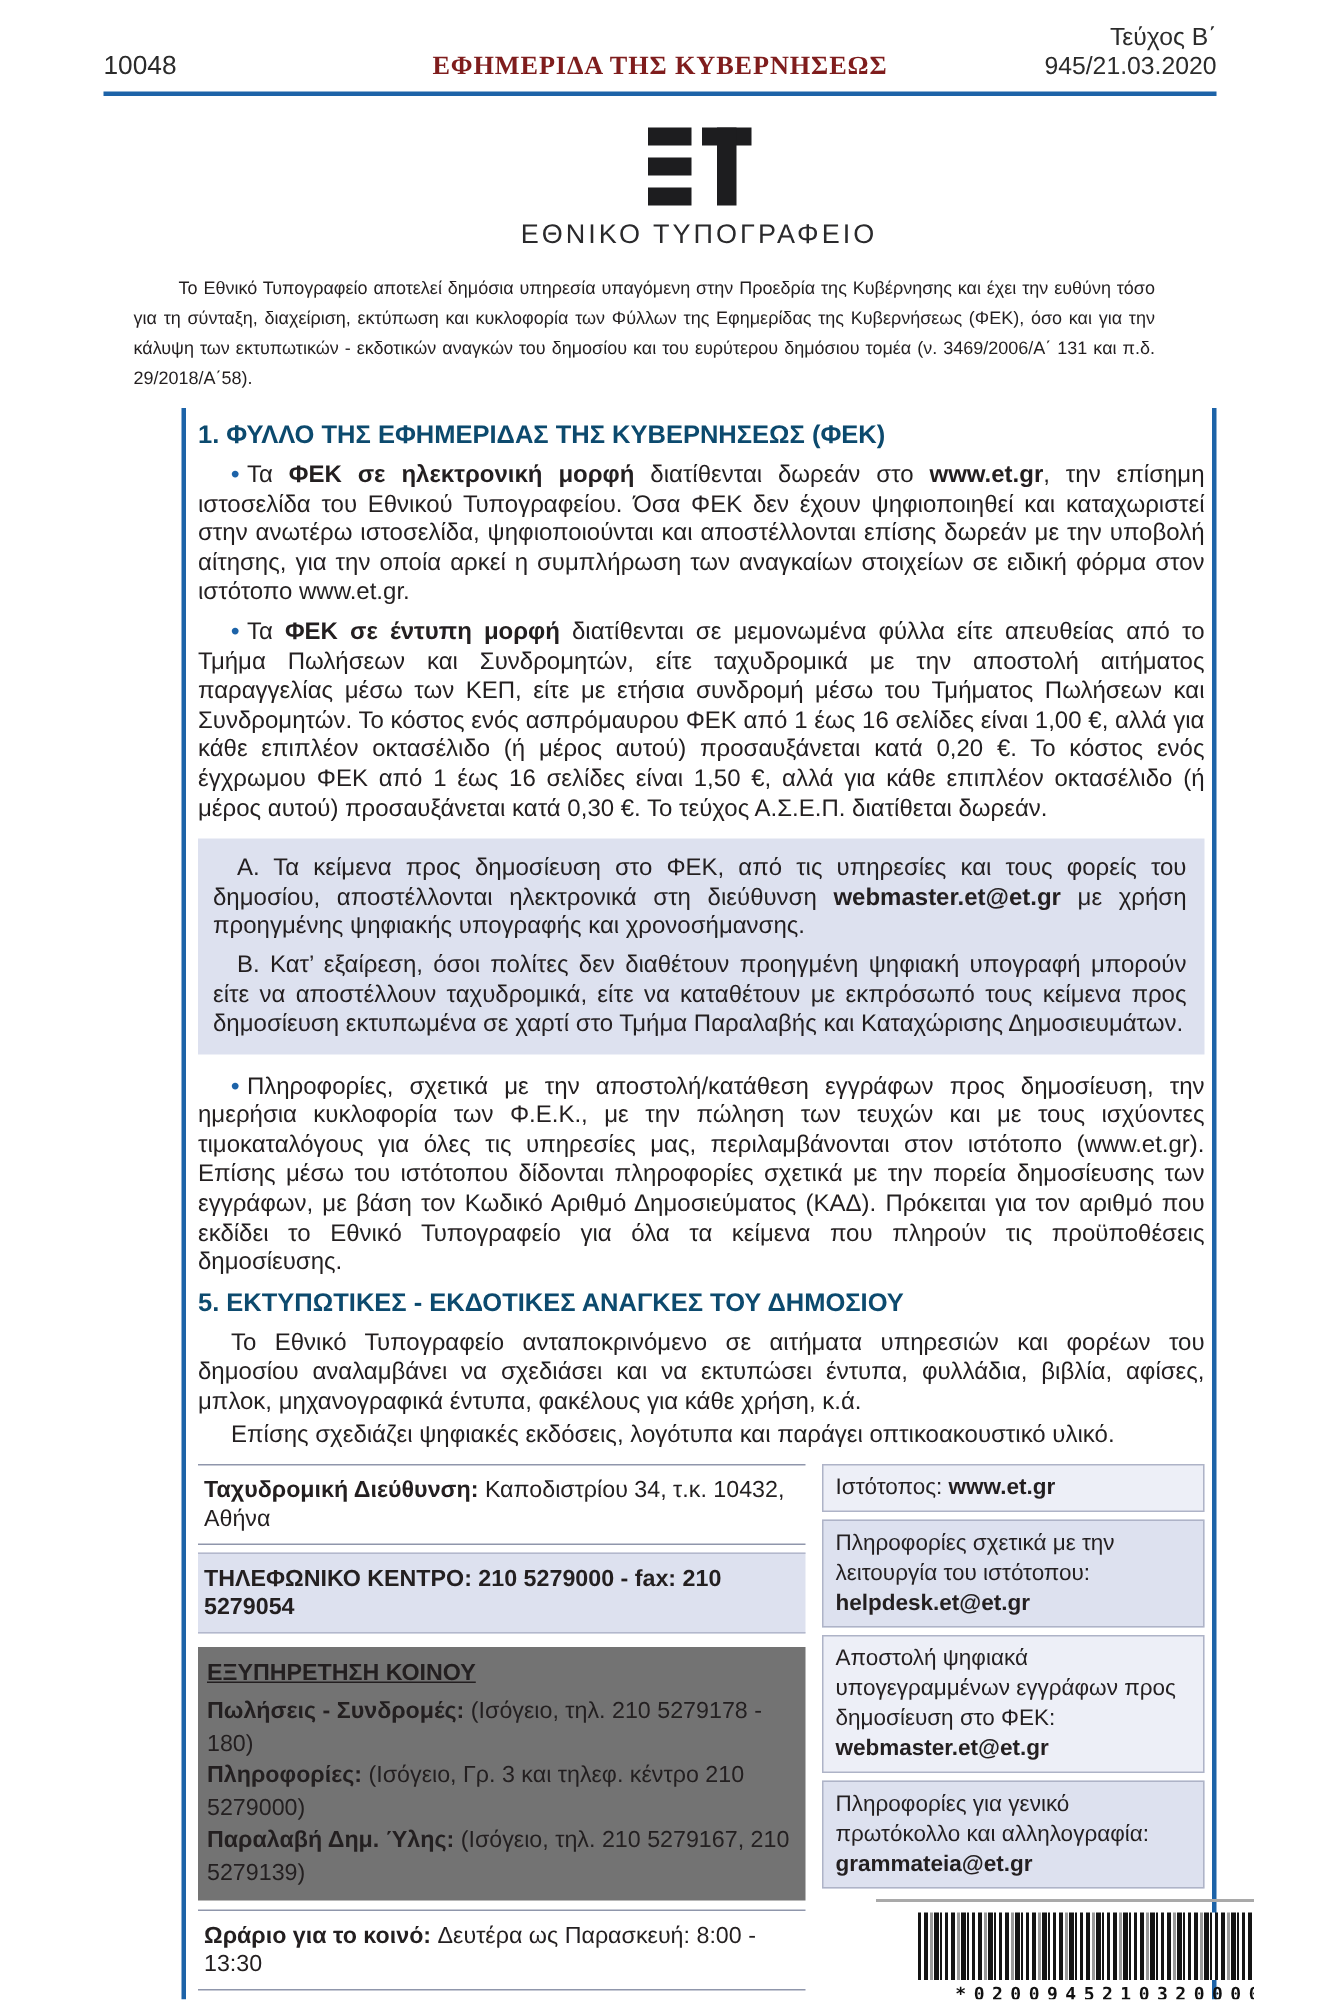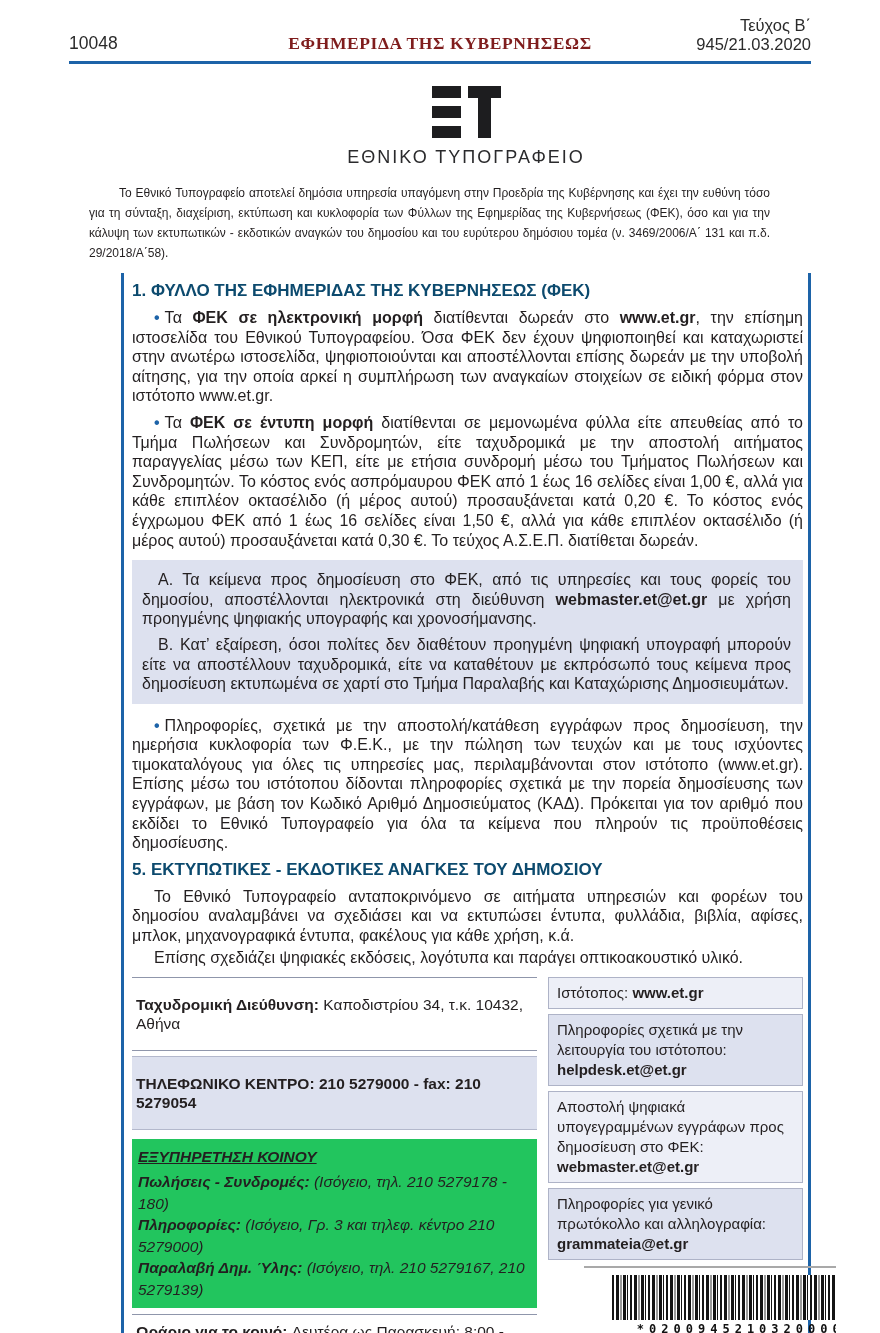--- a/index.html
+++ b/index.html
@@ -62,24 +62,24 @@
   .mailbox-title .t { font-weight:bold; }
   .mailbox .para { margin-bottom:6px; text-indent:16px; }
   .mailbox .para:last-child { margin-bottom:0; }
 
   
   .contact { display:flex; gap:11px; margin-top:10px; font-size:15.5px; }
   .c-left  { width:405px; }
   .c-right { flex:1; font-size:15px; }
   .lrow {
     border-top:1.5px solid #8f96ab; border-bottom:1.5px solid #8f96ab;
-    padding:17px 4px; line-height:19px;
+    padding:7px 4px; line-height:19px;
   }
   .lrow.shade { background:#dde1ef; border-color:#b3b8cc; margin-top:5px; }
-  .service-block { background:#22c55e; margin-top:9px; padding:9px 6px 8px;font-style:italic; }
+  .service-block { background:#737373; margin-top:9px; padding:9px 6px 8px; }
   .service-title { font-weight:bold; text-decoration:underline; font-size:15.5px; margin-bottom:5px; }
   .service-line { line-height:21.5px; }
   .hours-row {
     margin-top:6px; border-top:1.5px solid #8f96ab; border-bottom:1.5px solid #8f96ab;
     padding:7px 4px; line-height:19px;
   }
   .rrow {
     border:1px solid #aeb3c7; padding:5px 8px; margin-bottom:5px; line-height:20px;
   }
   .rrow.light { background:#edeff7; }

